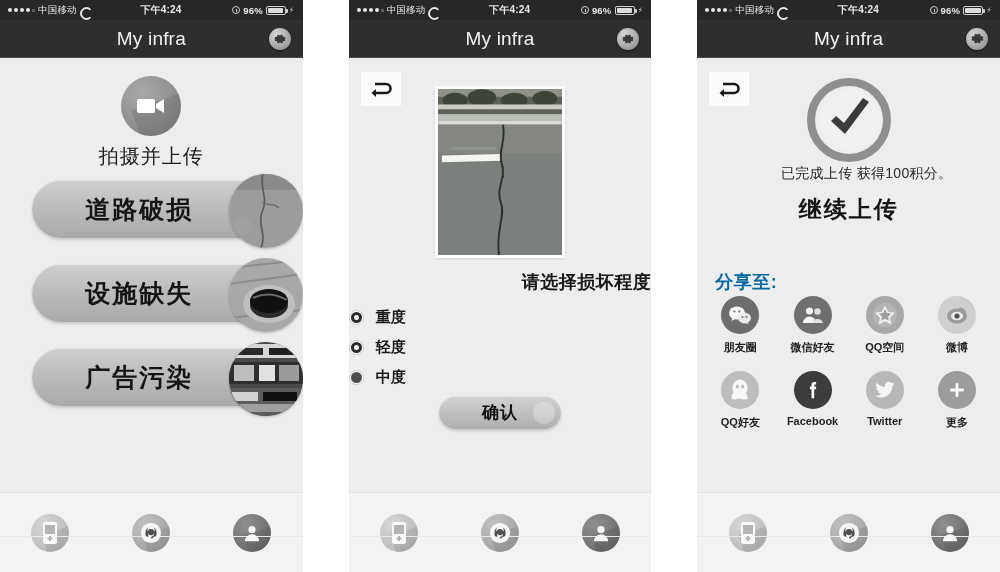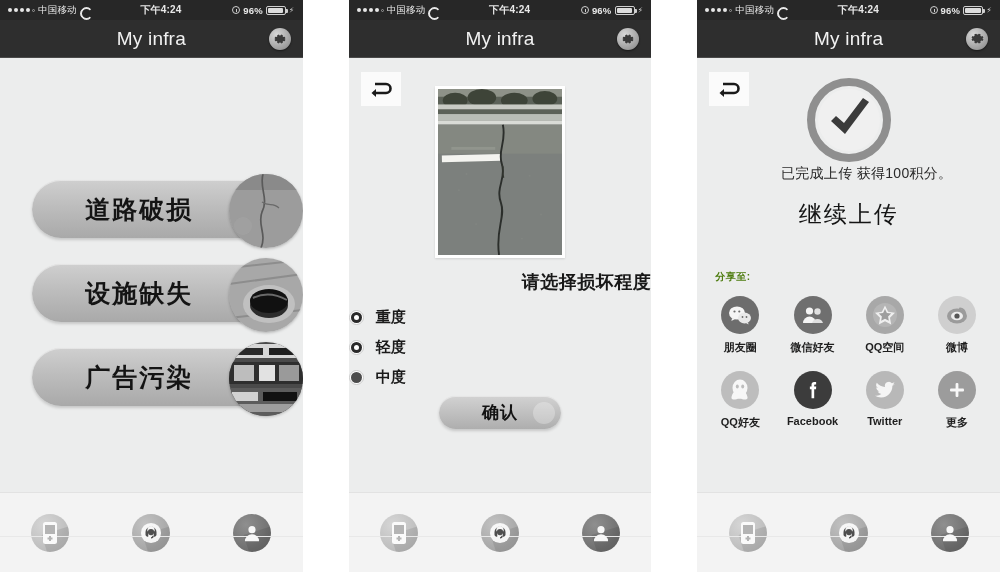--- a/index.html
+++ b/index.html
@@ -136,23 +136,23 @@
   }
   .confirm-btn::after {
     content:""; position:absolute; right:6px; top:50%; transform:translateY(-50%);
     width:22px; height:22px; border-radius:50%; background: rgba(255,255,255,.28);
   }
 
   
   .check-wrap { position: absolute; left: 0; right: 0; top: 18px; text-align: center; }
   .check-circle { width: 88px; height: 88px; margin: 0 auto; }
   .done-text { margin-top: 1px; font-size: 14px; color: #2a2a2a; letter-spacing: .3px; padding-left: 36px; }
-  .continue-text { margin-top: 16px; font-size: 23px; font-weight: 400; color: #141414; letter-spacing: 2px; }
-
-  .share-title { position: absolute; left: 18px; top: 212px; font-size: 10px; font-weight: 700; color: #4d7c0f; letter-spacing: .5px; }
+  .continue-text { margin-top: 11px; font-size: 23px; font-weight: 700; color: #141414; letter-spacing: 2px; }
+
+  .share-title { position: absolute; left: 18px; top: 212px; font-size: 18px; font-weight: 700; color: #0369a1; letter-spacing: .5px; }
   .share-grid { position: absolute; left: 10px; right: 10px; top: 238px; }
   .share-row { display: flex; justify-content: space-between; margin-bottom: 16px; }
   .share-item { width: 66px; text-align: center; }
   .share-ic { width: 38px; height: 38px; border-radius: 50%; margin: 0 auto 6px; display:flex; align-items:center; justify-content:center; position: relative; }
   .share-label { font-size: 11px; color: #1e1e1e; font-weight: 600; white-space: nowrap; }
 
   
   .tabbar {
     flex: 0 0 auto; height: 80px; background: #f3f3f3;
     border-top: 1px solid #e2e2e2;
@@ -199,20 +199,29 @@
     <div class="navbar">
       <div class="nav-title">My infra</div>
       <div class="nav-gear">
         <svg width="12" height="12" viewBox="0 0 24 24" fill="#3a3a3a">
           <path d="M12 8a4 4 0 104 4 4 4 0 00-4-4zm9 4l2-1.5-1.6-3-2.4.6-1.6-1.3.3-2.5L14.5 3l-1.7 1.8h-1.6L9.5 3 6.3 4.3l.3 2.5L5 8.1l-2.4-.6L1 10.5 3 12l-2 1.5 1.6 3 2.4-.6 1.6 1.3-.3 2.5 3.2 1.3 1.7-1.8h1.6l1.7 1.8 3.2-1.3-.3-2.5 1.6-1.3 2.4.6 1.6-3z"></path>
         </svg>
       </div>
     </div>
 
     <div class="screen">
+      <div class="capture-wrap">
+        <div class="cam-circle">
+          <svg class="cam-glyph" width="30" height="22" viewBox="0 0 30 22" fill="#ffffff">
+            <rect x="1" y="4" width="18" height="14" rx="2"></rect>
+            <path d="M20 9l8-5v14l-8-5z"></path>
+          </svg>
+        </div>
+        <div class="capture-label">拍摄并上传</div>
+      </div>
 
       <div class="cat-list">
 
         <div class="cat-row">
           <div class="cat-pill">
             <span class="cat-text">道路破损</span>
           </div>
           <div class="cat-thumb">
             <svg viewBox="0 0 74 74">
                 <rect width="74" height="74" fill="#9c9c9c"></rect>

